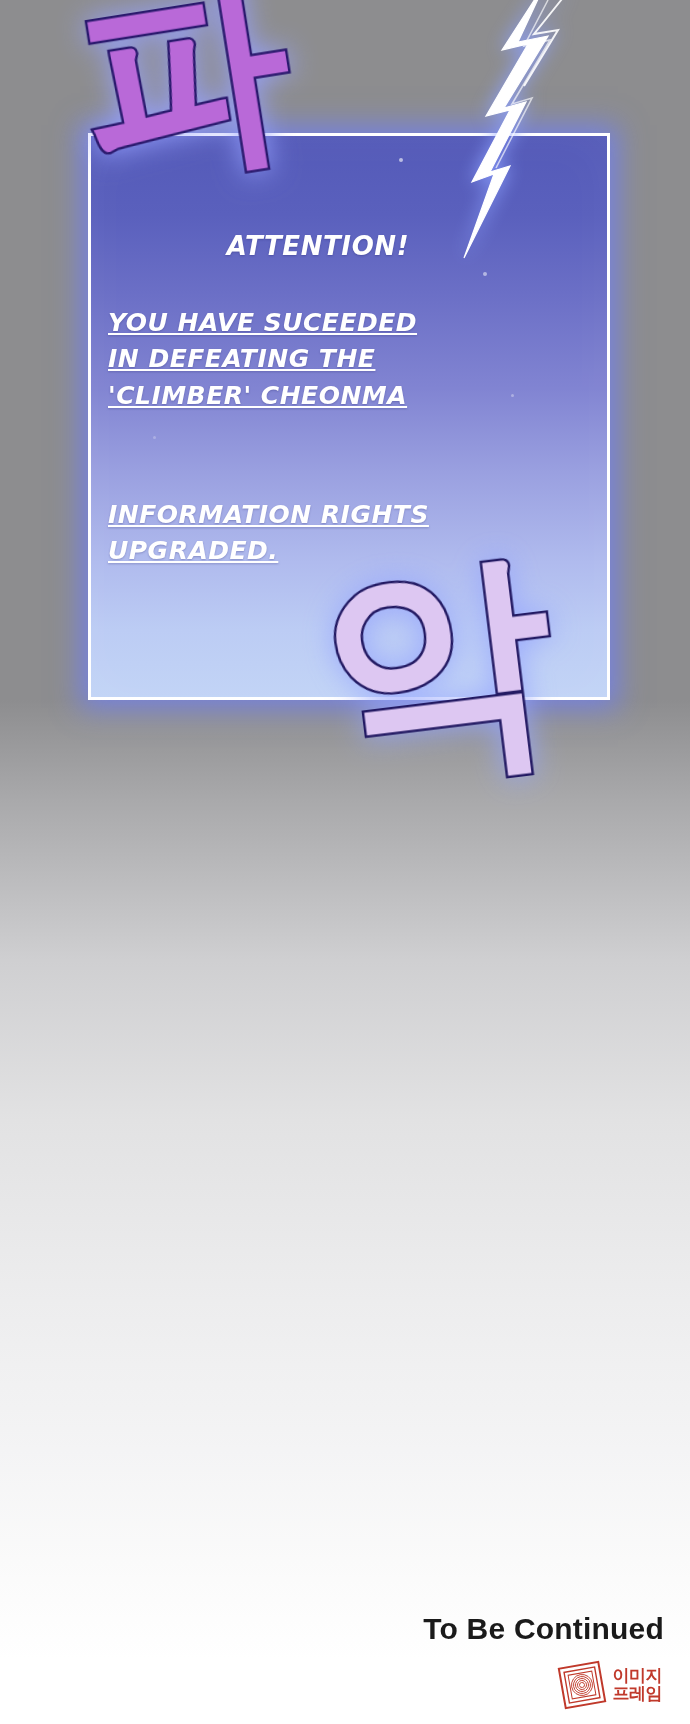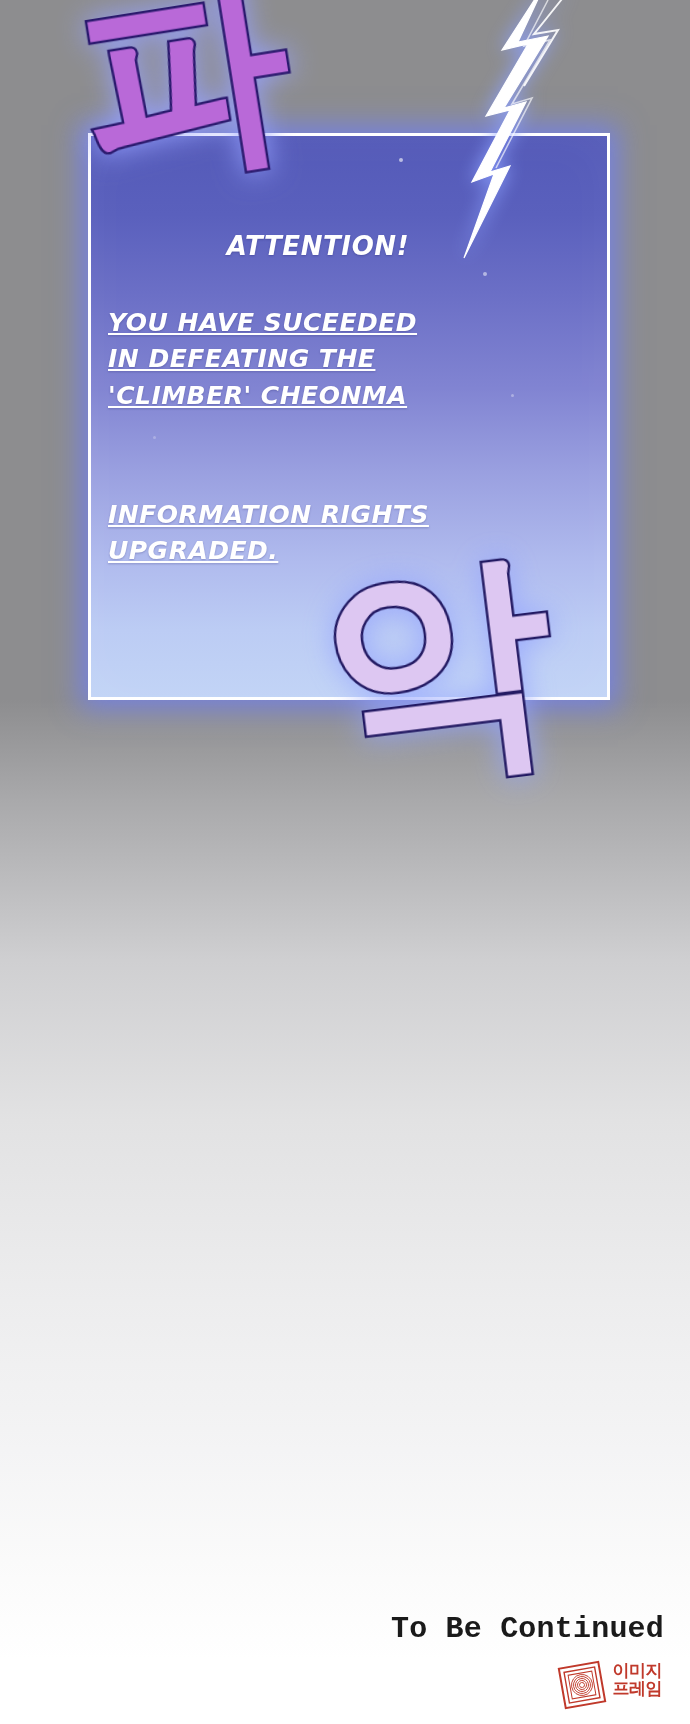--- a/index.html
+++ b/index.html
@@ -161,31 +161,32 @@
     height: 300px;
     pointer-events: none;
     filter: drop-shadow(0 0 9px rgba(140,160,255,0.95));
   }
 
   
   .tbc {
     position: absolute;
     right: 26px;
     top: 1612px;
-    font-family: Liberation Mono, monospace;
+    font-family: Liberation Sans, sans-serif;
     font-weight: 700;
     font-size: 30px;
     color: #1a1a1a;
     letter-spacing: 0.2px;
   }
   .watermark {
     position: absolute;
     right: 28px;
     top: 1662px;
     display: flex;
+    align-items: center;
     gap: 8px;
   }
   .wm-mark {
     width: 46px;
     height: 46px;
     transform: rotate(-10deg);
   }
   .wm-text {
     font-family: "DejaVu Sans", sans-serif;
     font-weight: 700;

